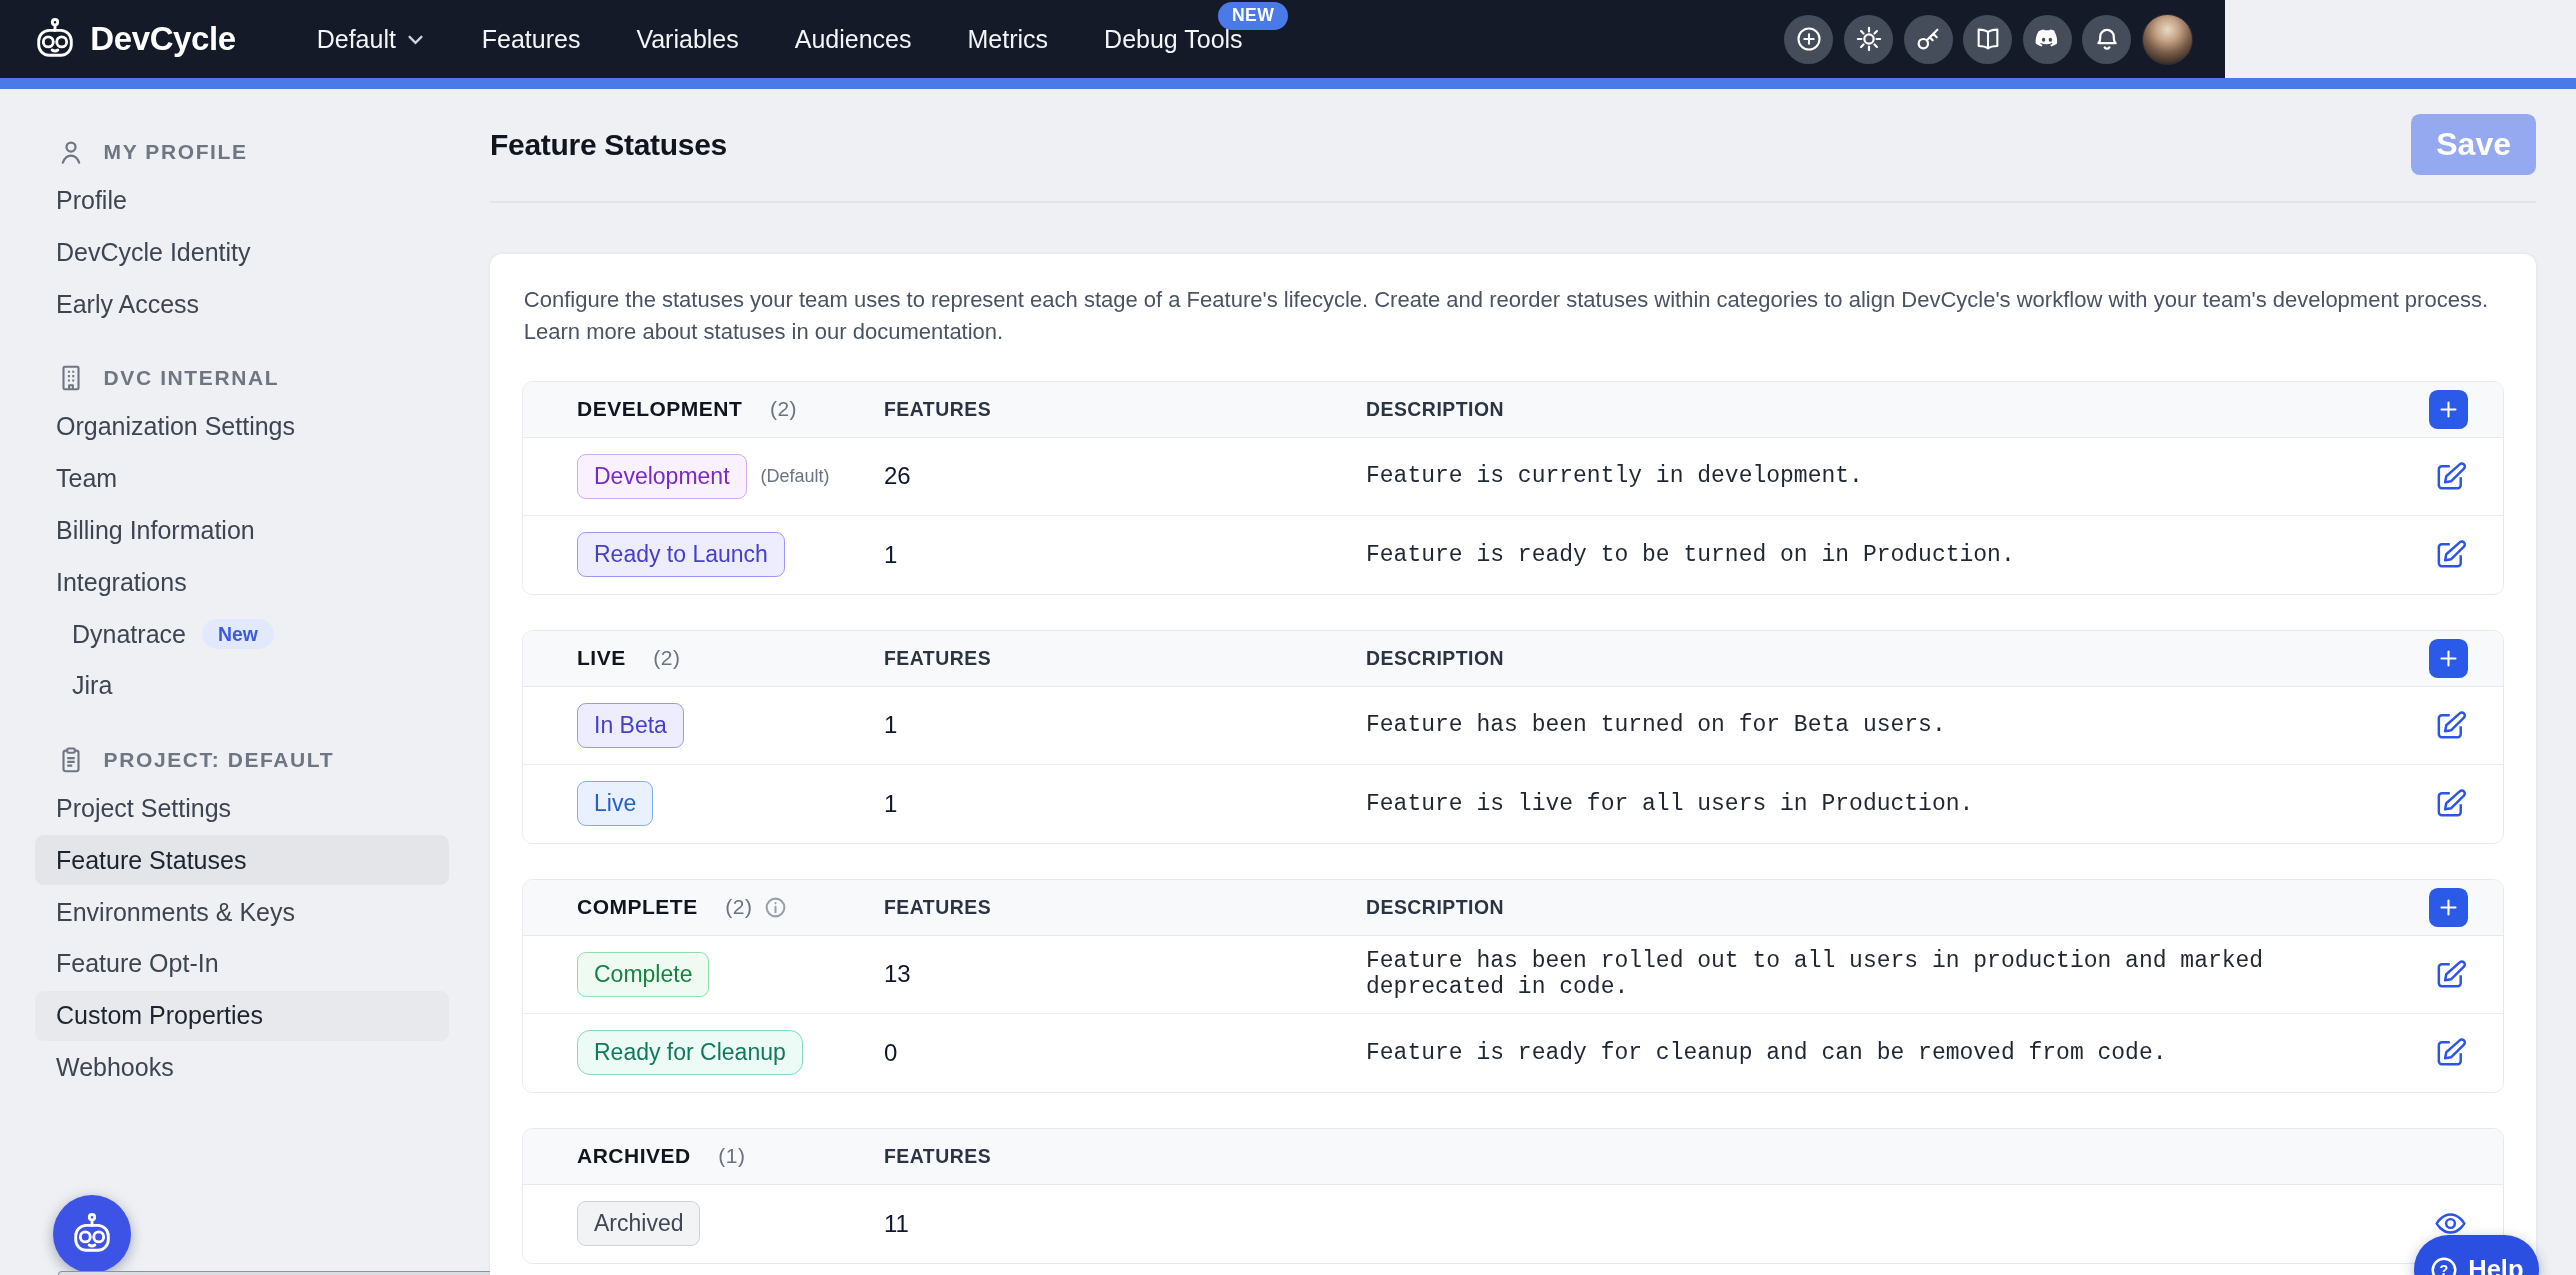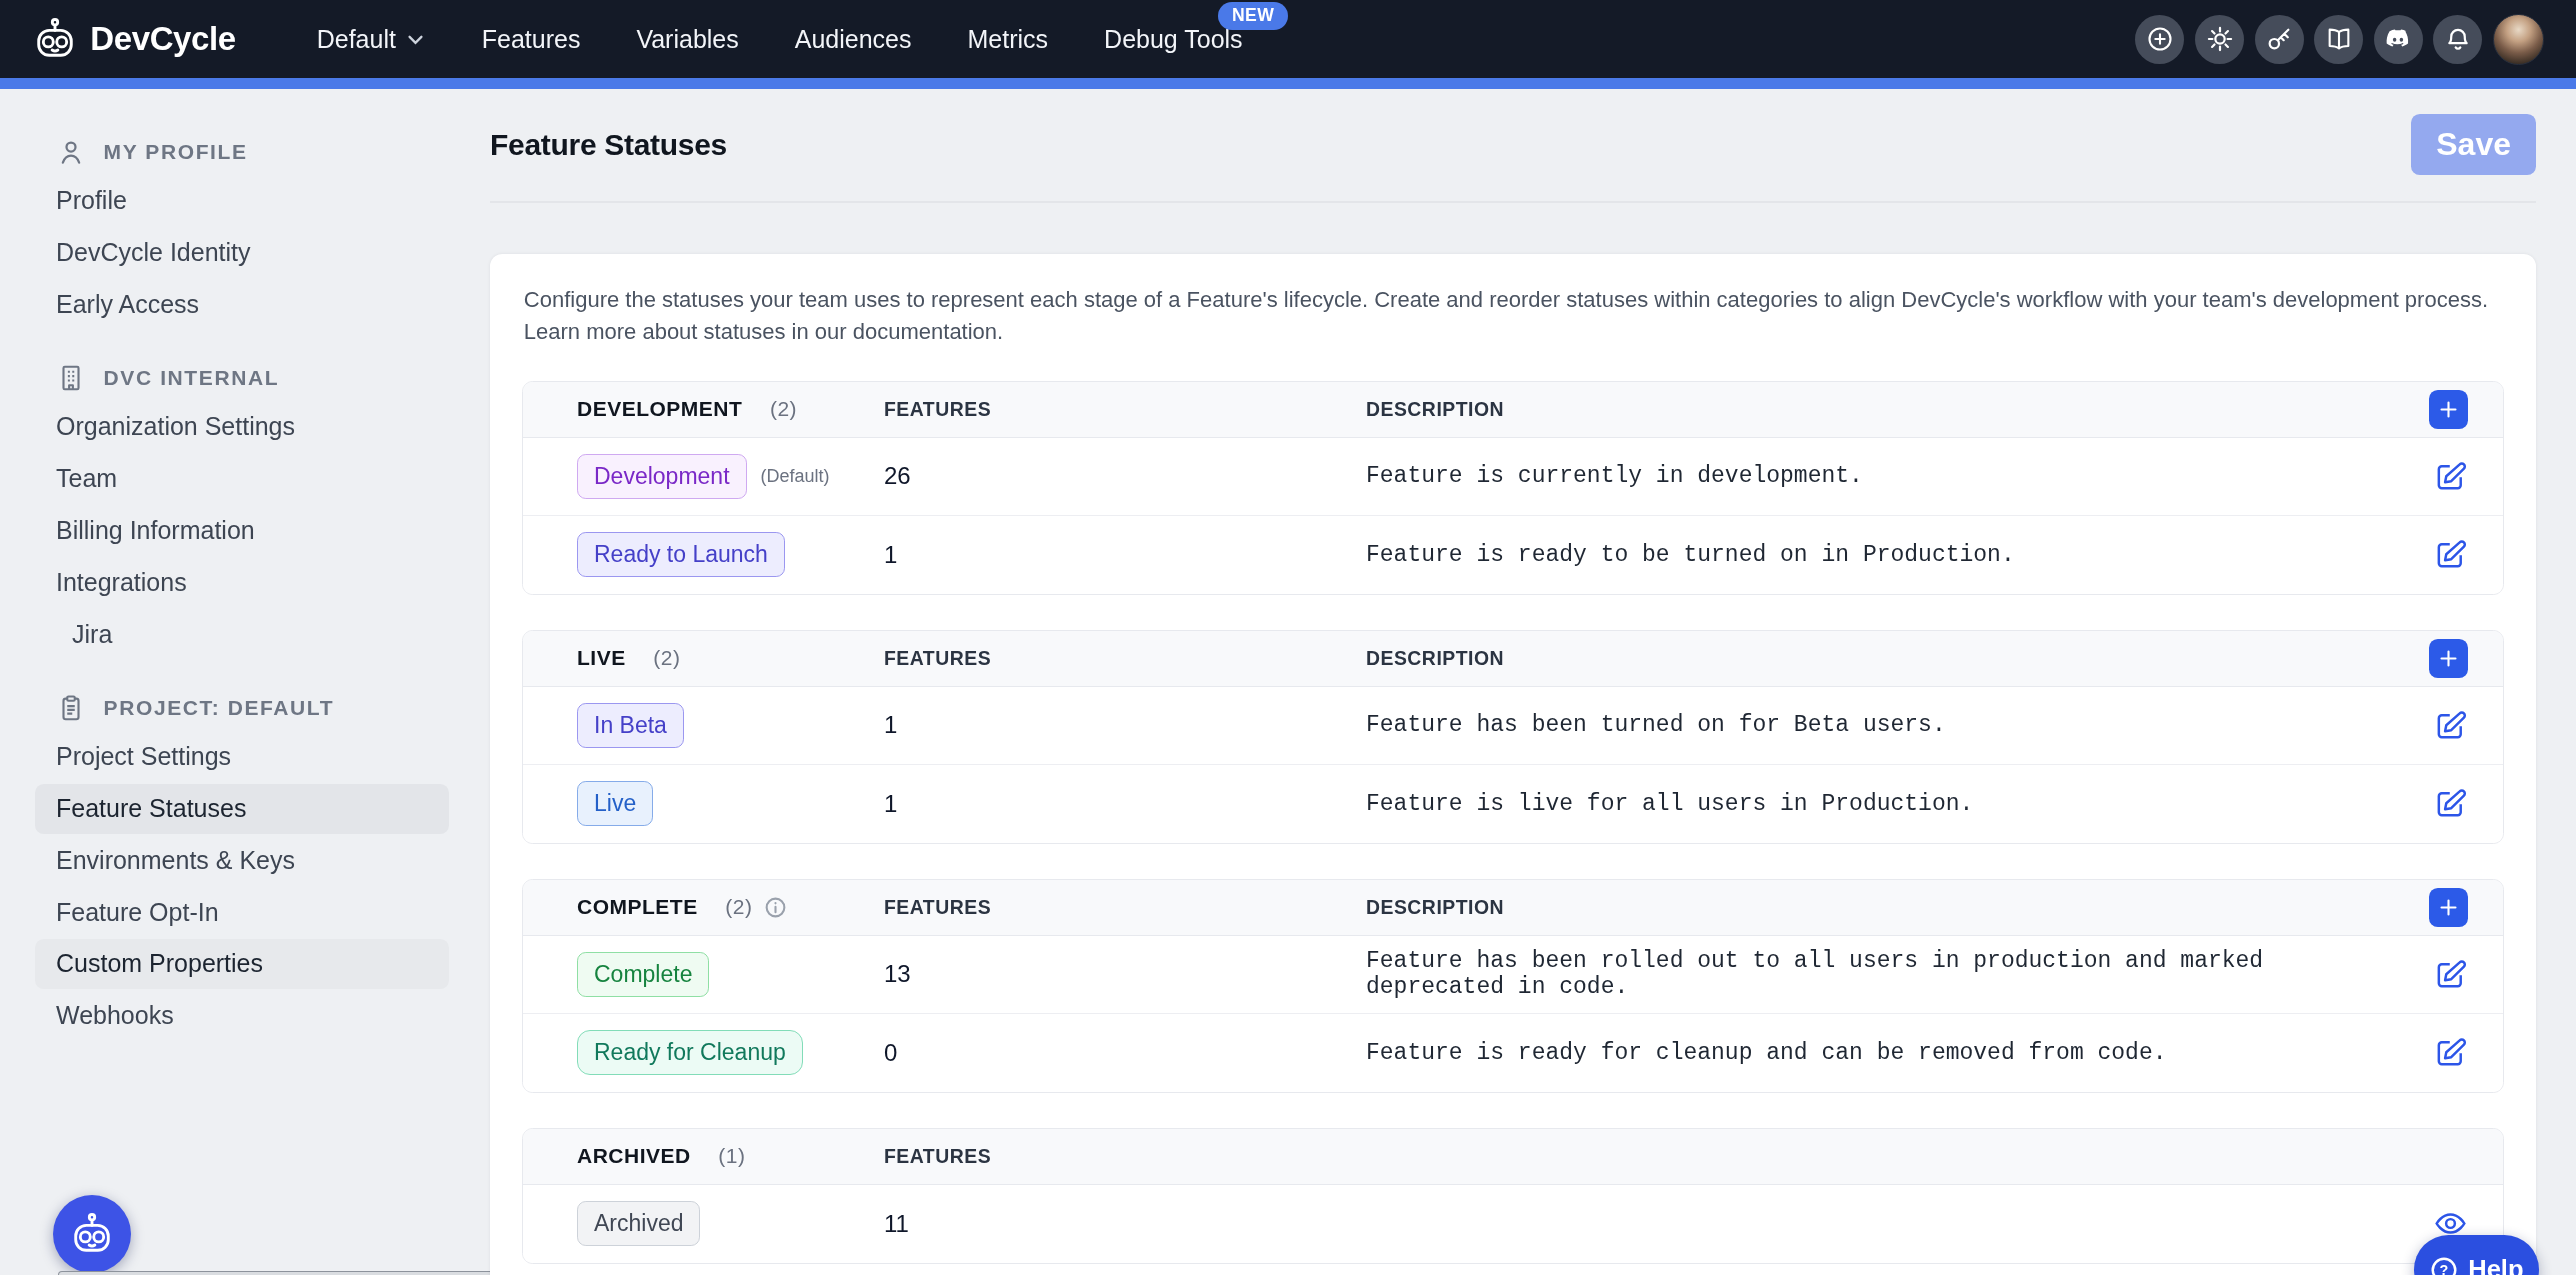--- a/index.html
+++ b/index.html
@@ -6,21 +6,21 @@
   html,body { width:2576px; height:1276px; overflow:hidden; }
   body {
     font-family:"Liberation Sans", sans-serif;
     background:#eef0f3;
     position:relative;
     color:#1f2733;
   }
 
   
   .navbar {
-    position:absolute; left:0; top:0; width:2576px; height:78px;
+    position:absolute; left:0; top:0; width:2225px; height:78px;
     background:#141a27; display:flex; align-items:center; padding:0 32px;
   }
   .nav-strip { position:absolute; left:0; top:78px; width:2576px; height:10.6px; background:#4a79e8; }
   .brand { display:flex; align-items:center; gap:12.3px; }
   .brand svg { width:46px; height:46px; }
   .brand-name { color:#fff; font-size:33px; font-weight:800; letter-spacing:-0.4px; }
   .nav-items { display:flex; align-items:center; margin-left:53px; }
   .nav-item {
     color:#f3f5f9; font-size:25px; font-weight:500; padding:0 28px; height:78px;
     display:flex; align-items:center; gap:8.8px; position:relative; cursor:pointer;
@@ -255,20 +255,24 @@
   <div class="side-item">
       <span>Team</span>
     </div>
   <div class="side-item">
       <span>Billing Information</span>
     </div>
   <div class="side-item">
       <span>Integrations</span>
     </div>
   <div class="side-item indent">
+    <span>Dynatrace</span>
+    <span class="pill-new">New</span>
+  </div>
+  <div class="side-item indent">
       <span>Jira</span>
     </div>
 
   <div class="section-gap"></div>
   <div class="side-section-header">
     <svg viewBox="0 0 24 24" fill="none" stroke="#6e7684" stroke-width="1.7" stroke-linejoin="round">
         <rect x="6" y="4.5" width="12" height="16.5" rx="1.8"></rect>
         <rect x="9" y="2.8" width="6" height="3.4" rx="1" fill="#eef0f3"></rect>
         <path d="M9 10.5h6M9 13.5h6M9 16.5h4"></path>
       </svg>

